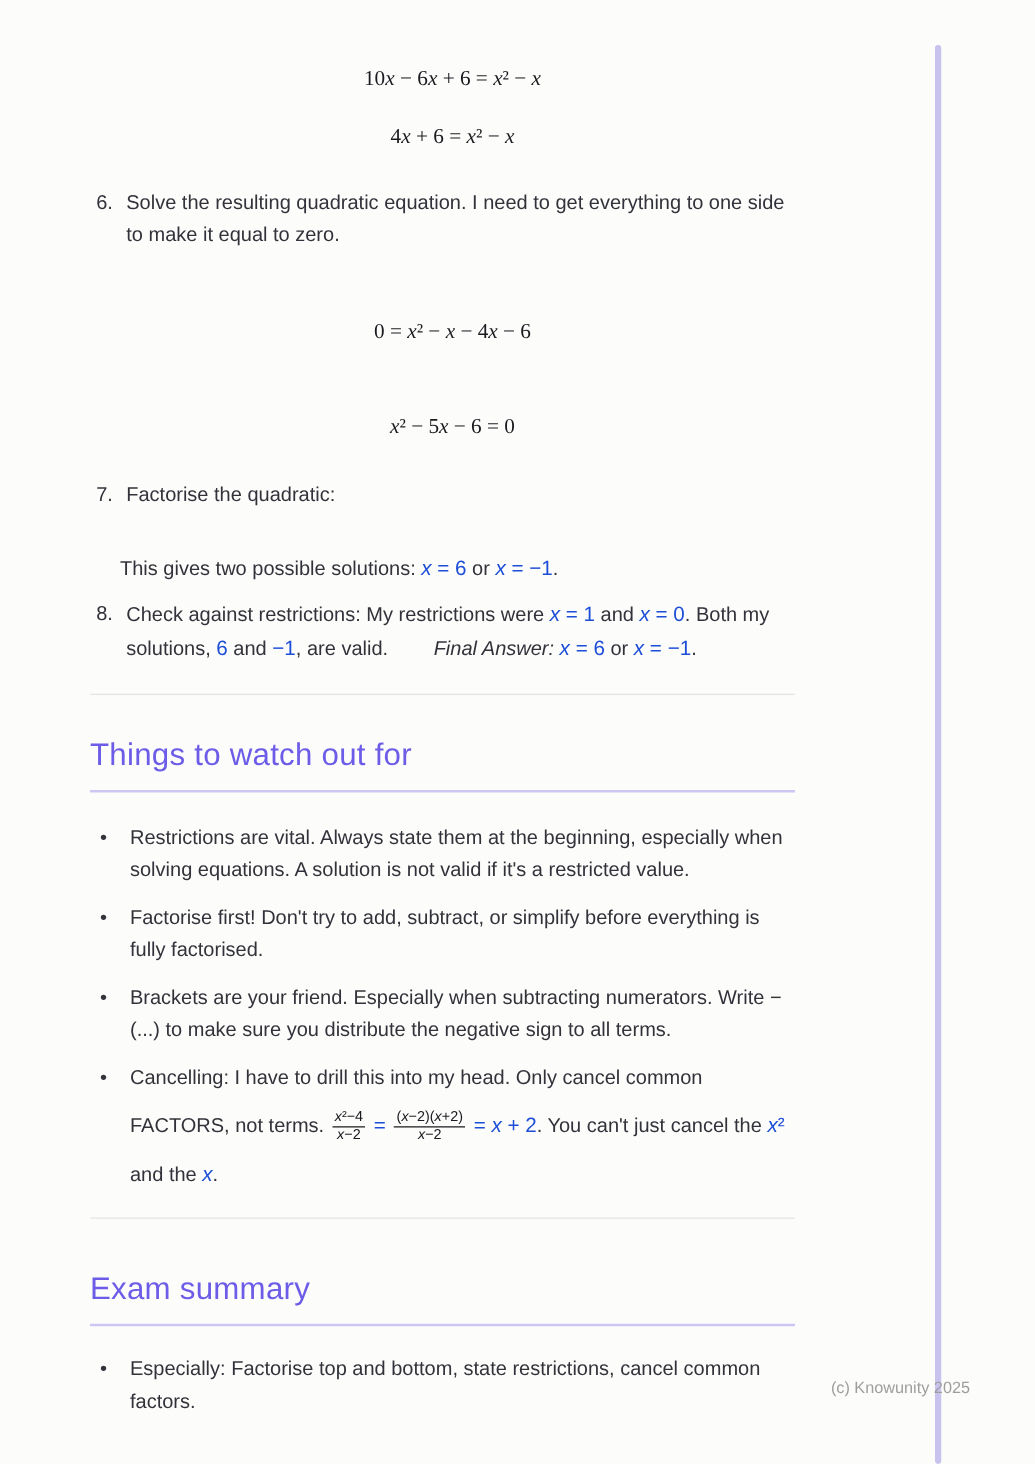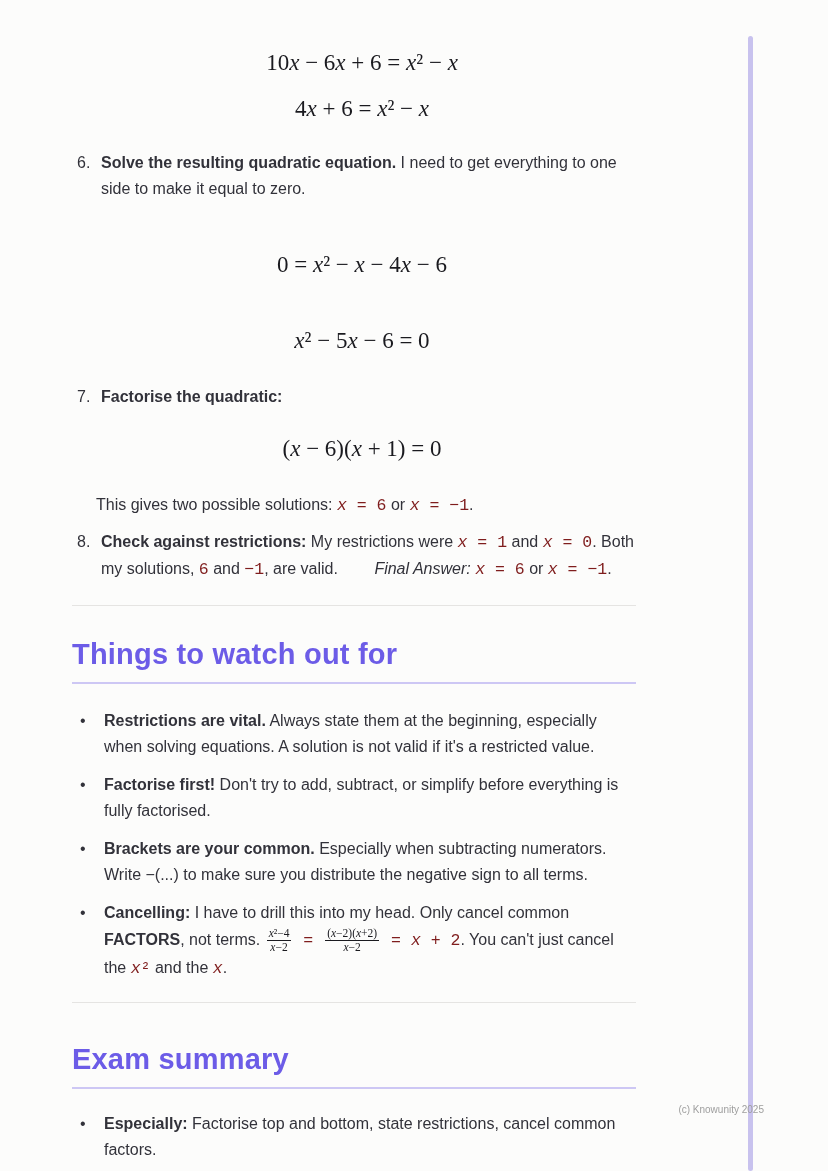--- a/index.html
+++ b/index.html
@@ -11,68 +11,68 @@
     color: #32323a;
     overflow: hidden;
   }
   .content {
     position: absolute; left: 72px; top: 0;
     width: 564px;
     font-size: 16px; line-height: 26px;
   }
   .eq {
     font-family: "Liberation Serif", serif;
-    font-size: 23px; line-height: 22px;
+    font-size: 17px; line-height: 22px;
     text-align: center;
     padding-left: 16px;
     color: #1a1a1f;
   }
   .li { display: flex; }
   .li .num { flex: none; width: 24px; padding-left: 5px; }
   .li .body { flex: 1; }
   .note { padding-left: 24px; }
   .bullet { display: flex; }
   .bullet .dot { flex: none; width: 24px; padding-left: 8px; }
   .bullet .body { flex: 1; }
-  b { font-weight: bold; text-align: center; }
+  b { font-weight: normal; text-align: center; }
   .math {
-    font-family: Liberation Mono, monospace;
+    font-family: Liberation Sans, sans-serif;
     font-size: 16.5px;
-    color: #7f1d1d;
+    color: #1d4ed8;
   }
   .italic { font-style: italic; margin-left: 32px; }
   .divider { height: 1px; background: #e5e4e2; }
   .h2 {
-    font-size: 29px; line-height: 36px;
-    font-weight: bold;
+    font-size: 25px; line-height: 36px;
+    font-weight: normal;
     color: #6C5CE7;
     letter-spacing: 0.2px;
     margin: 0;
   }
   .underline { height: 2px; background: #cdc7f4; }
   .frac {
     display: inline-block;
     vertical-align: middle;
     text-align: center;
-    font-family: Liberation Serif, serif;
+    font-family: Liberation Sans, sans-serif;
     font-size: 11.5px; line-height: 13px;
     color: #1a1a1f;
-    margin: 1px 2px;
+    margin: 12px 2px;
   }
   .frac .fn { display: block; border-bottom: 1px solid #1a1a1f; padding: 0 2px; }
   .frac .fd { display: block; padding: 0 2px; }
   .scrollbar {
     position: absolute; left: 748px; top: 36px;
     width: 5px; height: 1135px;
     background: #c8c2ee;
     border-radius: 3px;
   }
   .watermark {
-    position: absolute; top: 1103px; right: 64px;
-    font-size: 10px; line-height: 13px;
+    position: absolute; top: 1103px; right: 52px;
+    font-size: 13px; line-height: 13px;
     color: #9e9e9e;
   }
 </style>
 </head>
 <body>
 
 <div class="content">
 
   <div class="eq" style="margin-top:52px">10<i>x</i> − 6<i>x</i> + 6 = <i>x</i>² − <i>x</i></div>
 
@@ -85,21 +85,20 @@
 
   <div class="eq" style="margin-top:52px">0 = <i>x</i>² − <i>x</i> − 4<i>x</i> − 6</div>
 
   <div class="eq" style="margin-top:54px"><i>x</i>² − 5<i>x</i> − 6 = 0</div>
 
   <div class="li" style="margin-top:32px">
     <span class="num">7.</span>
     <div class="body"><b>Factorise the quadratic:</b></div>
   </div>
 
-  <div class="eq" style="margin-top:28px">(<i>x</i> − 6)(<i>x</i> + 1) = 0</div>
 
   <div class="note" style="margin-top:32px"><span>This gives two possible solutions: </span><span class="math"><i>x</i> = 6</span><span> or </span><span class="math"><i>x</i> = −1</span><span>.</span></div>
 
   <div class="li" style="margin-top:10px">
     <span class="num">8.</span>
     <div class="body"><b>Check against restrictions:</b><span> My restrictions were </span><span class="math"><i>x</i> = 1</span><span> and </span><span class="math"><i>x</i> = 0</span><span>. Both my solutions, </span><span class="math">6</span><span> and </span><span class="math">−1</span><span>, are valid. </span><span class="italic">Final Answer:</span><span> </span><span class="math"><i>x</i> = 6</span><span> or </span><span class="math"><i>x</i> = −1</span><span>.</span></div>
   </div>
 
   <div class="section">
     <div class="divider" style="margin-top:22px"></div>
@@ -111,21 +110,21 @@
       <div class="body"><b>Restrictions are vital.</b><span> Always state them at the beginning, especially when solving equations. A solution is not valid if it's a restricted value.</span></div>
     </div>
 
     <div class="bullet" style="margin-top:12px">
       <span class="dot">•</span>
       <div class="body"><b>Factorise first!</b><span> Don't try to add, subtract, or simplify before everything is fully factorised.</span></div>
     </div>
 
     <div class="bullet" style="margin-top:12px">
       <span class="dot">•</span>
-      <div class="body"><b>Brackets are your common.</b><span> Especially when subtracting numerators. Write −(...) to make sure you distribute the negative sign to all terms.</span></div>
+      <div class="body"><b>Brackets are your friend.</b><span> Especially when subtracting numerators. Write −(...) to make sure you distribute the negative sign to all terms.</span></div>
     </div>
 
     <div class="bullet" style="margin-top:12px">
       <span class="dot">•</span>
       <div class="body"><b>Cancelling:</b><span> I have to drill this into my head. Only cancel common </span><b>FACTORS</b><span>, not terms. </span><span class="frac"><span class="fn"><i>x</i>²−4</span><span class="fd"><i>x</i>−2</span></span><span class="math"> = </span><span class="frac"><span class="fn">(<i>x</i>−2)(<i>x</i>+2)</span><span class="fd"><i>x</i>−2</span></span><span class="math"> = <i>x</i> + 2</span><span>. You can't just cancel the </span><span class="math"><i>x</i>²</span><span> and the </span><span class="math"><i>x</i></span><span>.</span></div>
     </div>
   </div>
 
   <div class="section">
     <div class="divider" style="margin-top:20px"></div>

